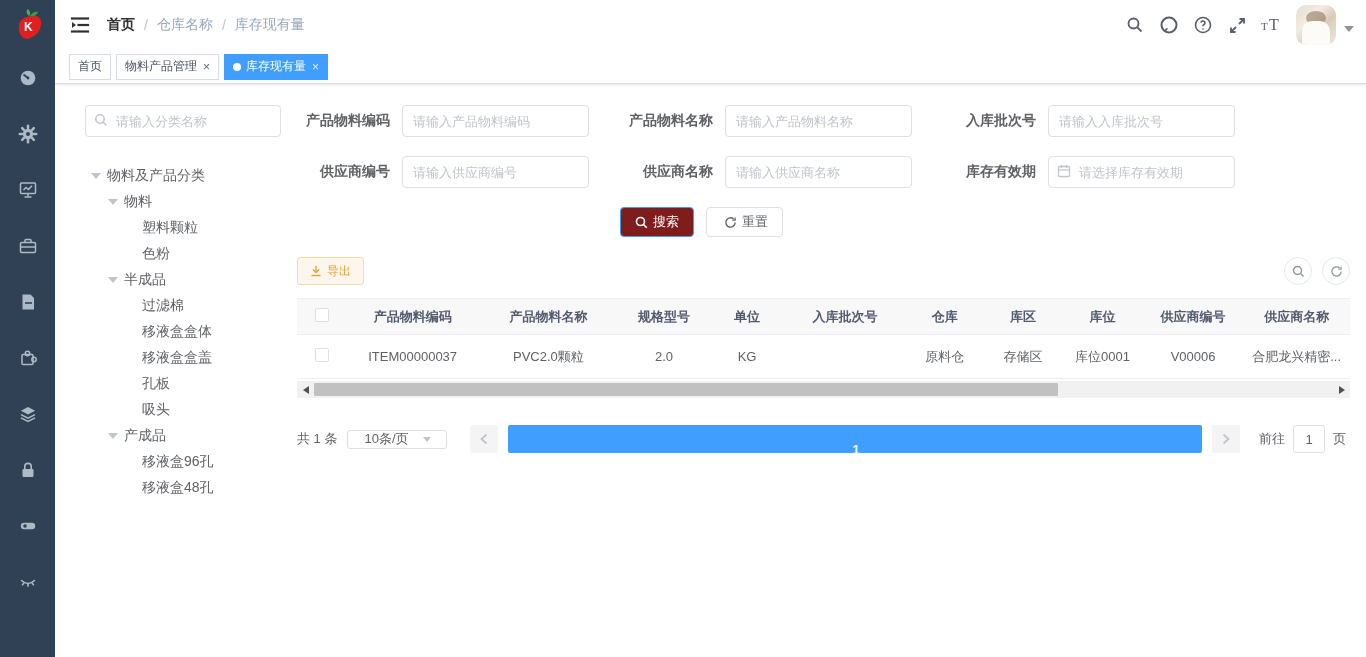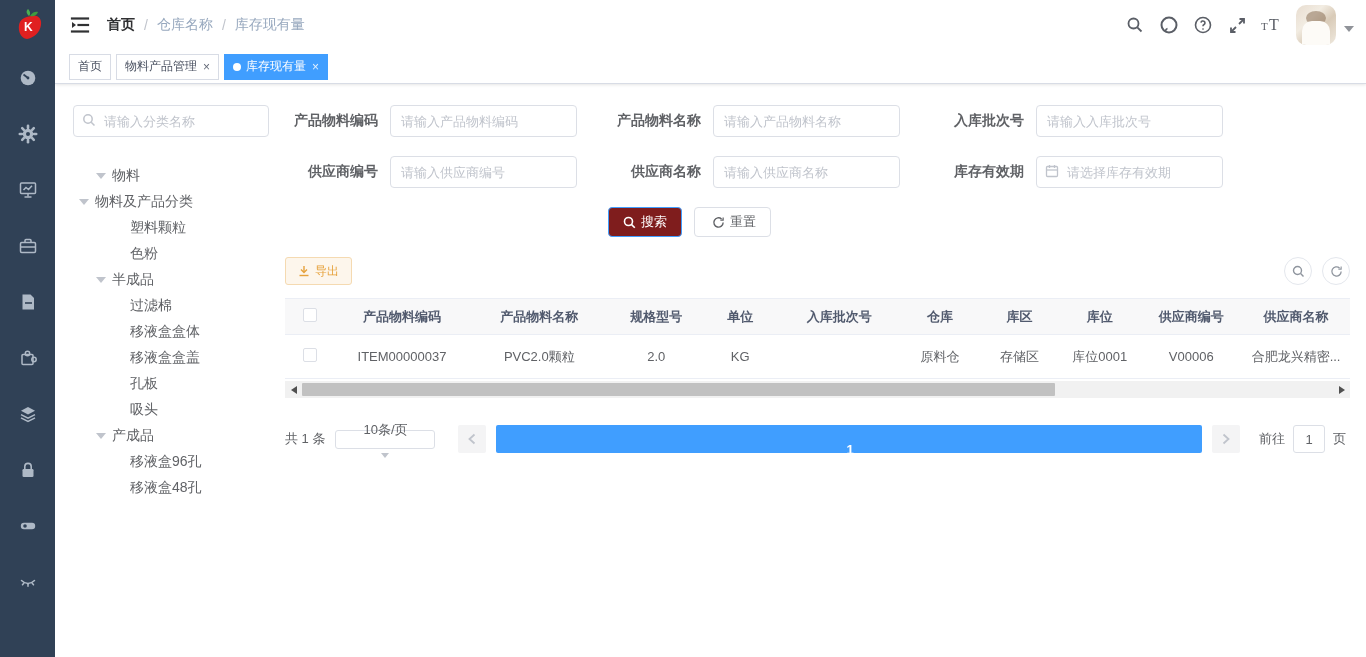--- a/index.html
+++ b/index.html
@@ -36,21 +36,21 @@
   .tags-bar { height:34px; flex:none; background:#fff; border-bottom:1px solid #d8dce5;
     box-shadow:0 1px 3px 0 rgba(0,0,0,.10); display:flex; align-items:center; padding-left:14px; position:relative; z-index:10; }
   .tag { display:inline-flex; align-items:center; height:26px; padding:0 8px; border:1px solid #d8dce5;
     background:#fff; color:#495060; font-size:12px; margin-right:5px; cursor:pointer; }
   .tag .dot { display:none; }
   .tag.active { background:#409eff; border-color:#409eff; color:#fff; }
   .tag.active .dot { display:inline-block; width:8px; height:8px; border-radius:50%; background:#fff; margin-right:5px; }
   .tag .close { margin-left:6px; font-size:12px; line-height:1; opacity:.85; }
 
   
-  .page { flex:1; display:flex; padding:21px 16px 0 18px; background:#fff; overflow:hidden; }
+  .page { flex:1; display:flex; padding:21px 16px 0 18px; background:#fff; overflow:hidden;margin-left:12px; }
 
   
   .tree-col { width:196px; flex:none; margin-right:16px; }
   .tree-search { position:relative; }
   .tree-search input { width:196px; height:32px; border:1px solid #dcdfe6; border-radius:4px;
     padding:0 8px 0 30px; font-size:13px; color:#606266; outline:none; font-family:inherit; }
   .tree-search input::placeholder { color:#c0c4cc; }
   .tree-search .s-icon { position:absolute; left:9px; top:8px; color:#c0c4cc; }
   .tree { margin-top:26px; }
   .tree-item { height:26px; display:flex; align-items:center; font-size:14px; color:#606266; cursor:pointer; white-space:nowrap; }
@@ -98,21 +98,21 @@
   
   .hscroll { margin-top:2px; height:17px; background:#f1f1f1; position:relative; display:flex; align-items:center; }
   .hs-arrow { width:17px; height:17px; flex:none; display:flex; align-items:center; justify-content:center; color:#505050; font-size:8px; cursor:pointer; }
   .hs-track { flex:1; height:17px; position:relative; }
   .hs-thumb { position:absolute; left:0; top:2px; height:13px; width:73%; background:#c1c1c1; border-radius:1px; cursor:grab; }
 
   
   .pagination { margin-top:27px; display:flex; align-items:center; justify-content:flex-end; font-size:13px; color:#606266; padding-right:4px; }
   .pg-total { margin-right:10px; }
   .pg-size { width:100px; height:19px; border:1px solid #dcdfe6; border-radius:3px; display:flex; align-items:center;
-    justify-content:center; gap:14px; cursor:pointer; color:#606266; margin-right:18px;flex-direction:column; }
+    justify-content:center; gap:14px; cursor:pointer; color:#606266; margin-right:18px; }
   .pg-size .sel-caret { width:0; height:0; border-left:4px solid transparent; border-right:4px solid transparent; border-top:5px solid #c0c4cc; }
   .pg-btn { min-width:28px; height:28px; background:#f4f4f5; border-radius:2px; display:flex; align-items:center;
     justify-content:center; color:#c0c4cc; margin:0 5px; cursor:pointer; font-size:13px; }
   .pg-btn.page { background:#409eff; color:#fff; font-weight:700; }
   .pg-goto { display:flex; align-items:center; margin-left:14px; gap:8px; }
   .pg-goto input { width:32px; height:28px; border:1px solid #dcdfe6; border-radius:3px; text-align:center;
     font-size:13px; color:#606266; outline:none; font-family:inherit; }
 </style>
 </head>
 <body>
@@ -290,27 +290,27 @@
       <div class="tree-search">
         <span class="s-icon">
           <svg width="14" height="14" viewBox="0 0 14 14" fill="none" stroke="currentColor" stroke-width="1.5">
             <circle cx="6" cy="6" r="4.2"></circle>
               <line x1="9.2" y1="9.2" x2="12.5" y2="12.5"></line>
           </svg>
         </span>
         <input placeholder="请输入分类名称" style="">
       </div>
       <div class="tree">
+        <div class="tree-item lvl0">
+          <span class="arrow"></span>
+          <span>物料及产品分类</span>
+        </div>
         <div class="tree-item lvl1">
           <span class="arrow"></span>
           <span>物料</span>
-        </div>
-        <div class="tree-item lvl0">
-          <span class="arrow"></span>
-          <span>物料及产品分类</span>
         </div>
         <div class="tree-item lvl2">
           <span>塑料颗粒</span>
         </div>
         <div class="tree-item lvl2">
           <span>色粉</span>
         </div>
         <div class="tree-item lvl1">
           <span class="arrow"></span>
           <span>半成品</span>

